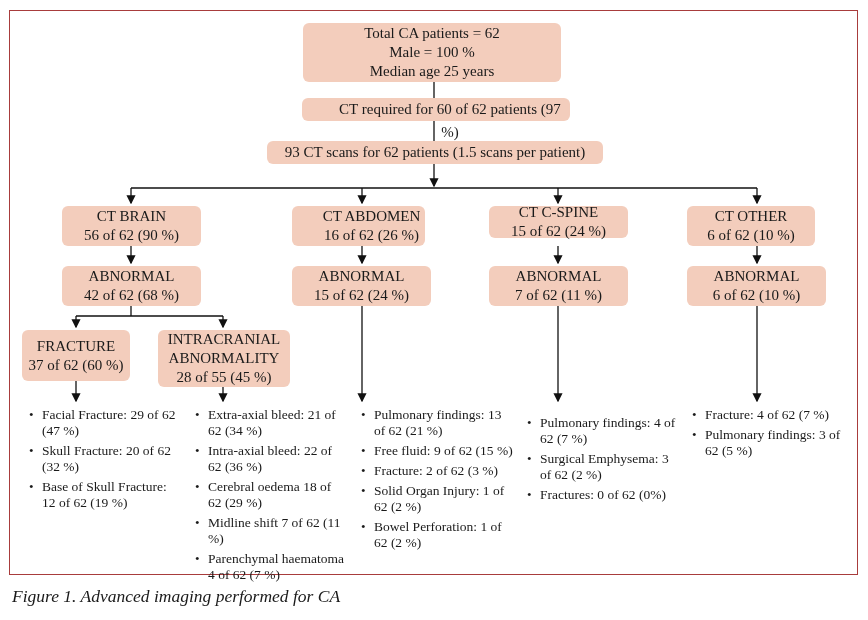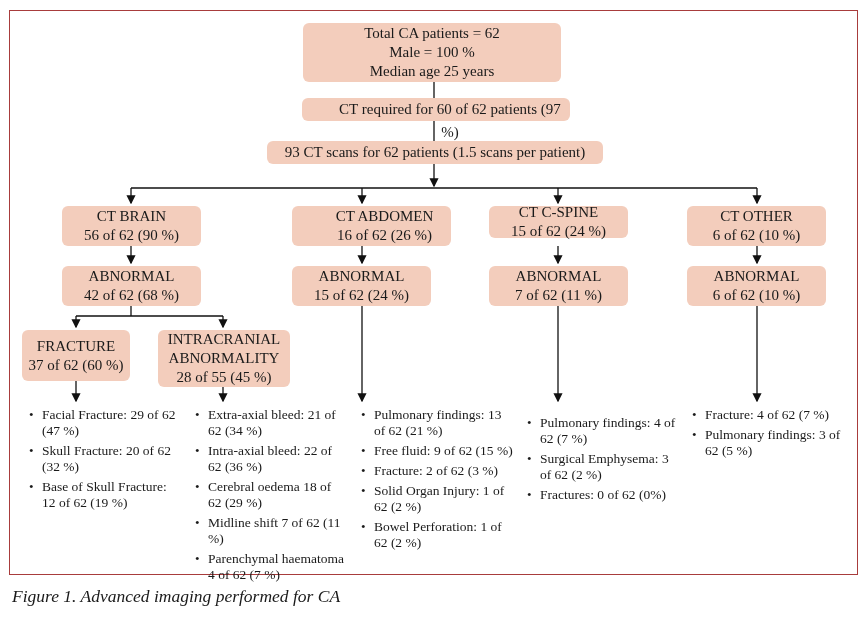--- a/index.html
+++ b/index.html
@@ -123,39 +123,39 @@
   </div>
   <div class="box" style="left:22px; top:330px; width:108px; height:51px;">
     <div>FRACTURE</div>
     <div>37 of 62 (60 %)</div>
   </div>
   <div class="box" style="left:158px; top:330px; width:132px; height:57px;">
     <div>INTRACRANIAL ABNORMALITY</div>
     <div>28 of 55 (45 %)</div>
   </div>
 
-  <div class="box" style="left:292px; top:206px; width:159px; height:40px;padding-left:26px;">
+  <div class="box" style="left:292px; top:206px; width:133px; height:40px;padding-left:26px;">
     <div>CT ABDOMEN</div>
     <div>16 of 62 (26 %)</div>
   </div>
   <div class="box" style="left:292px; top:266px; width:139px; height:40px;">
     <div>ABNORMAL</div>
     <div>15 of 62 (24 %)</div>
   </div>
 
   <div class="box" style="left:489px; top:206px; width:139px; height:32px;">
     <div>CT C-SPINE</div>
     <div>15 of 62 (24 %)</div>
   </div>
   <div class="box" style="left:489px; top:266px; width:139px; height:40px;">
     <div>ABNORMAL</div>
     <div>7 of 62 (11 %)</div>
   </div>
 
-  <div class="box" style="left:687px; top:206px; width:139px; height:40px;">
+  <div class="box" style="left:687px; top:206px; width:128px; height:40px;">
     <div>CT OTHER</div>
     <div>6 of 62 (10 %)</div>
   </div>
   <div class="box" style="left:687px; top:266px; width:139px; height:40px;">
     <div>ABNORMAL</div>
     <div>6 of 62 (10 %)</div>
   </div>
 
   <div class="findings" style="left:28px; top:407px; width:152px;">
     <ul>

